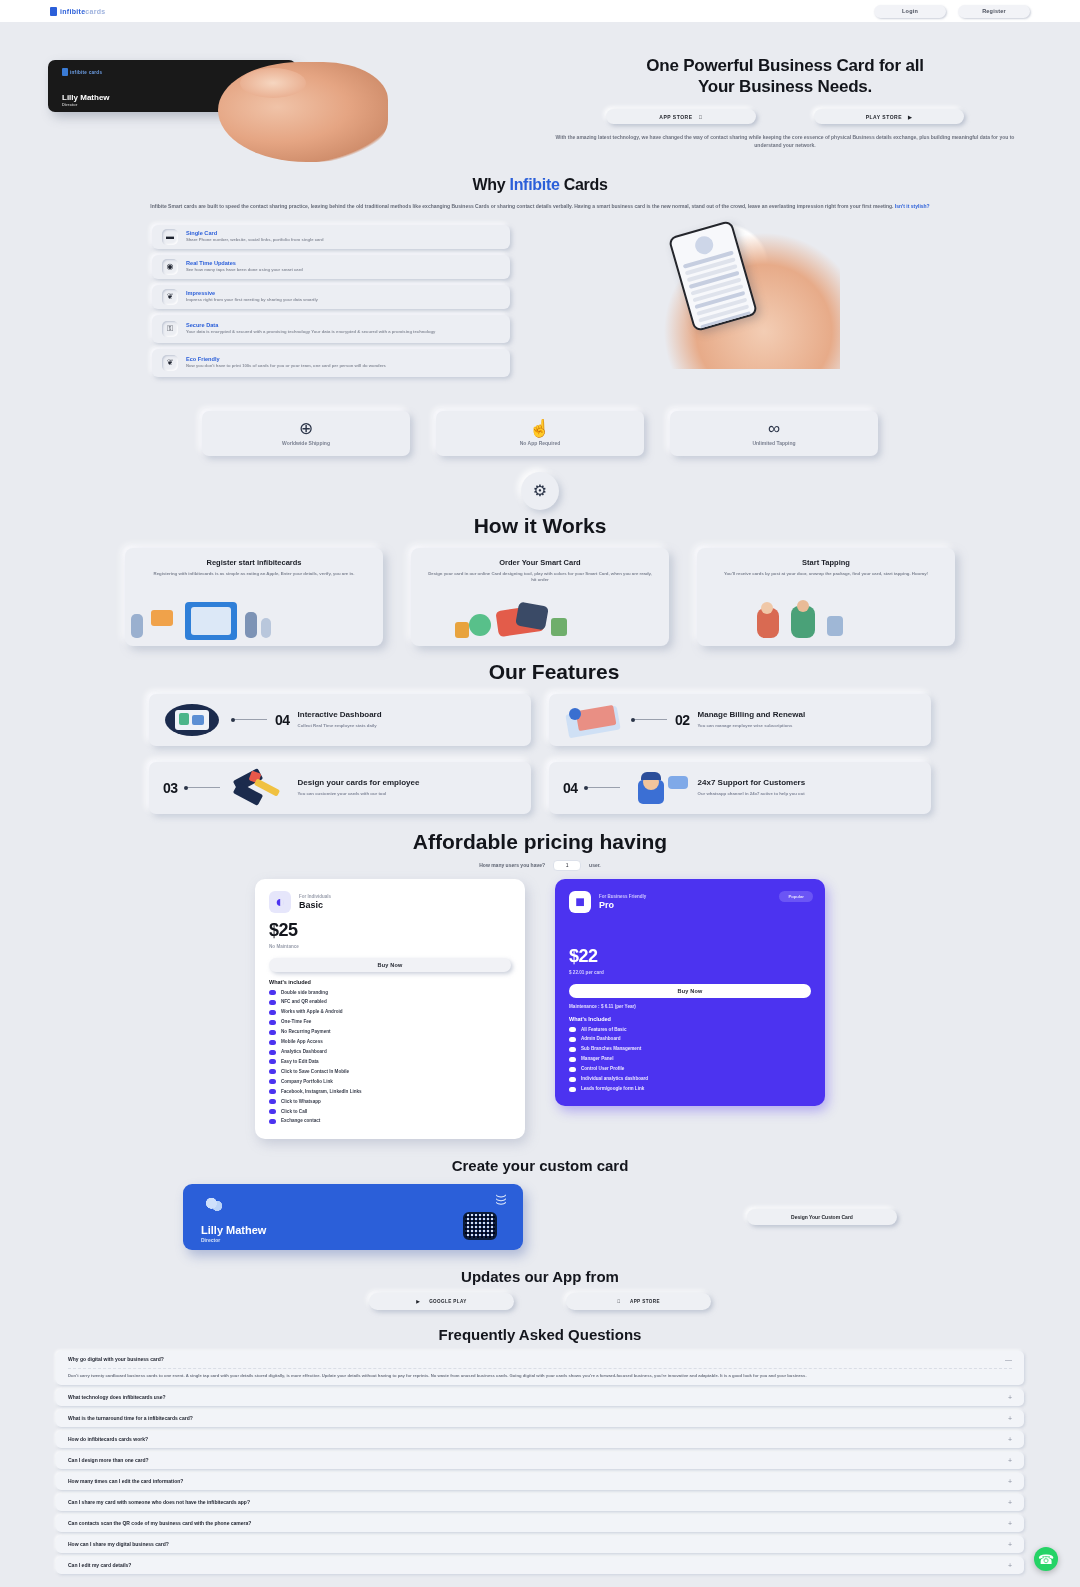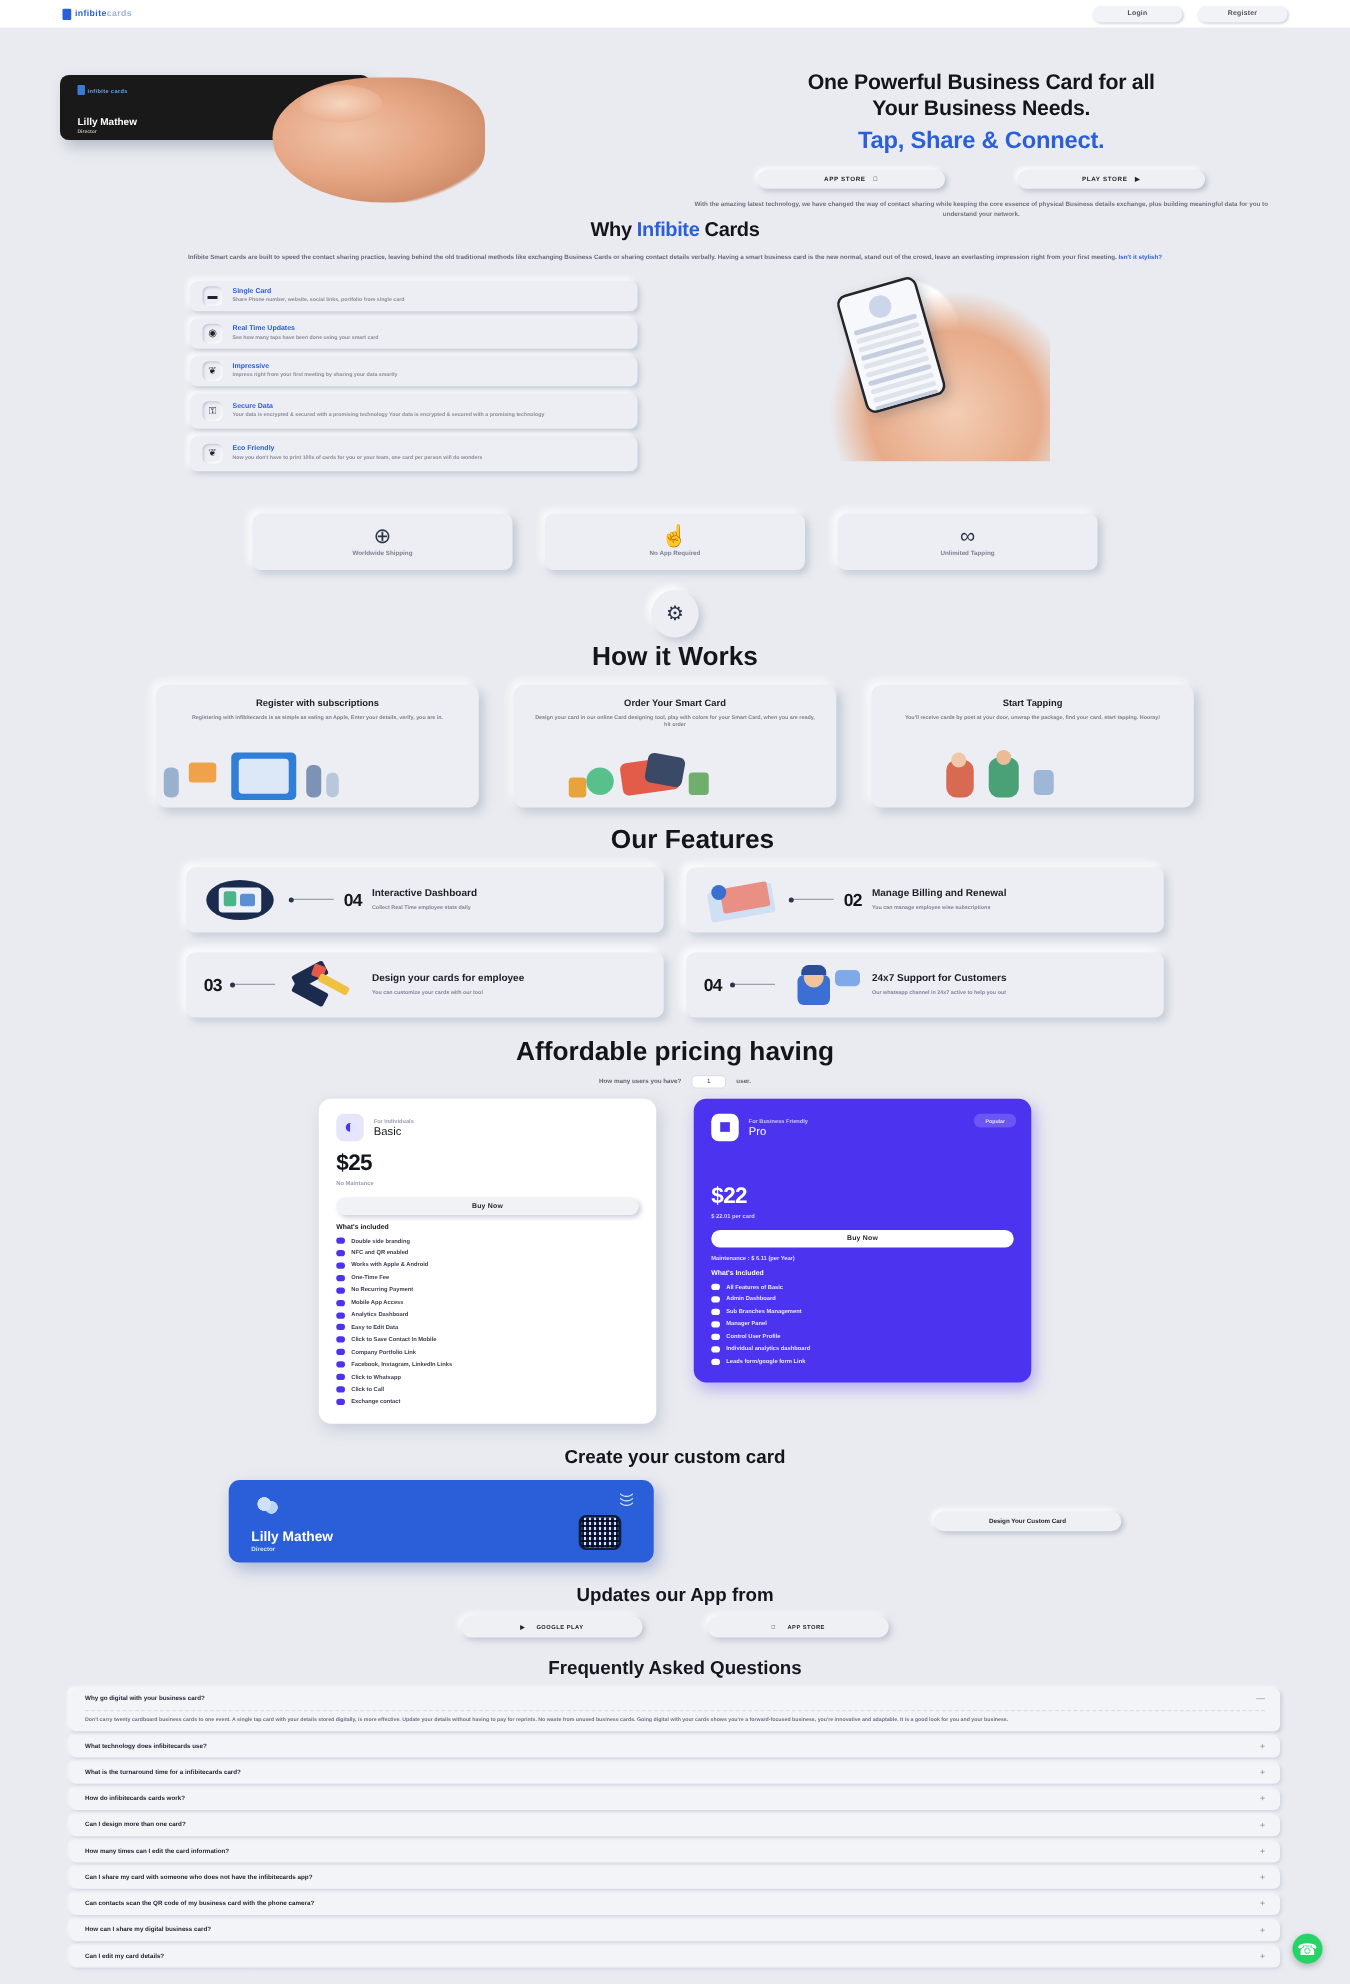--- a/index.html
+++ b/index.html
@@ -153,21 +153,21 @@
   }
   .plan.basic { background:#fff; box-shadow:3px 5px 12px rgba(140,150,175,.35); min-height:212px;}
   .plan.pro { background:#4c33f0; box-shadow:3px 5px 12px rgba(76,51,240,.35); min-height:212px;}
   .plan-head { display:flex; align-items:center; gap:8px; }
   .plan-ic { width:22px;height:22px;border-radius:6px;display:flex;align-items:center;justify-content:center;}
   .plan.basic .plan-ic { background:#e6e6fb; color:#4c33f0; }
   .plan.pro .plan-ic { background:#fff; color:#4c33f0; }
   .plan-for { font-size:4.5px; font-weight:700; }
   .plan.basic .plan-for { color:#9a9fad; }
   .plan.pro .plan-for { color:#cfc7ff; }
-  .plan-name { font-size:9px; font-weight:400; margin-top:1px;}
+  .plan-name { font-size:9px; font-weight:700; margin-top:1px;}
   .plan.basic .plan-name{color:#14161d;} .plan.pro .plan-name{color:#fff;}
   .popular { position:absolute; right:12px; top:12px; background:#6b55f5; color:#e4defd;
              font-size:4.2px; font-weight:700; padding:3px 9px; border-radius:8px;}
   .price { font-size:18px; font-weight:800; margin-top:7px; letter-spacing:-.5px;}
   .plan.basic .price{color:#14161d;} .plan.pro .price{color:#fff;margin-top:33px;}
   .price-sub { font-size:4.6px; font-weight:700; margin-top:3px;}
   .plan.basic .price-sub{color:#9a9fad;} .plan.pro .price-sub{color:#d6cfff;}
   .buy {
     margin-top:9px; height:14px; border-radius:8px; display:flex; align-items:center;
     justify-content:center; font-size:5.5px; font-weight:800; letter-spacing:.2px;
@@ -248,21 +248,20 @@
     <div class="hc-role">Director</div>
     <div class="hc-qr"></div>
   </div>
   <div class="hand"></div>
 
   <div class="hero-right">
     <div class="hero-h1">
       <div>One Powerful Business Card for all</div>
       <div>Your Business Needs.</div>
     </div>
-    <div class="hero-h2">Tap, Share &amp; Connect.</div>
     <div class="store-row">
       <div class="store-btn">
         <span>APP STORE</span>
         <span></span>
       </div>
       <div class="store-btn">
         <span>PLAY STORE</span>
         <span>▶</span>
       </div>
     </div>
@@ -359,21 +358,21 @@
   <div class="tcard">
     <div class="ic">∞</div>
     <div class="lb">Unlimited Tapping</div>
   </div>
 </div>
 
 <div class="hiw-badge">⚙</div>
 <div class="hiw-title">How it Works</div>
 <div class="hiw-row">
   <div class="hcard">
-    <div class="ht">Register with subscriptions</div>
+    <div class="ht">Register start infibitecards</div>
     <div class="hd">Registering with infibitecards is as simple as eating an Apple, Enter your details, verify, you are in.</div>
     <div class="illu">
       <div class="blob" style="left:60px;top:2px;width:52px;height:38px;border-radius:4px;background:#2f7fd8;"></div>
       <div class="blob" style="left:66px;top:7px;width:40px;height:28px;border-radius:3px;background:#dce8f7;"></div>
       <div class="blob" style="left:26px;top:10px;width:22px;height:16px;border-radius:3px;background:#f0a24a;"></div>
       <div class="blob" style="left:6px;top:14px;width:12px;height:24px;border-radius:5px;background:#9ab0cf;"></div>
       <div class="blob" style="left:120px;top:12px;width:12px;height:26px;border-radius:5px;background:#7d93b5;"></div>
       <div class="blob" style="left:136px;top:18px;width:10px;height:20px;border-radius:5px;background:#b9c7dc;"></div>
     </div>
   </div>

